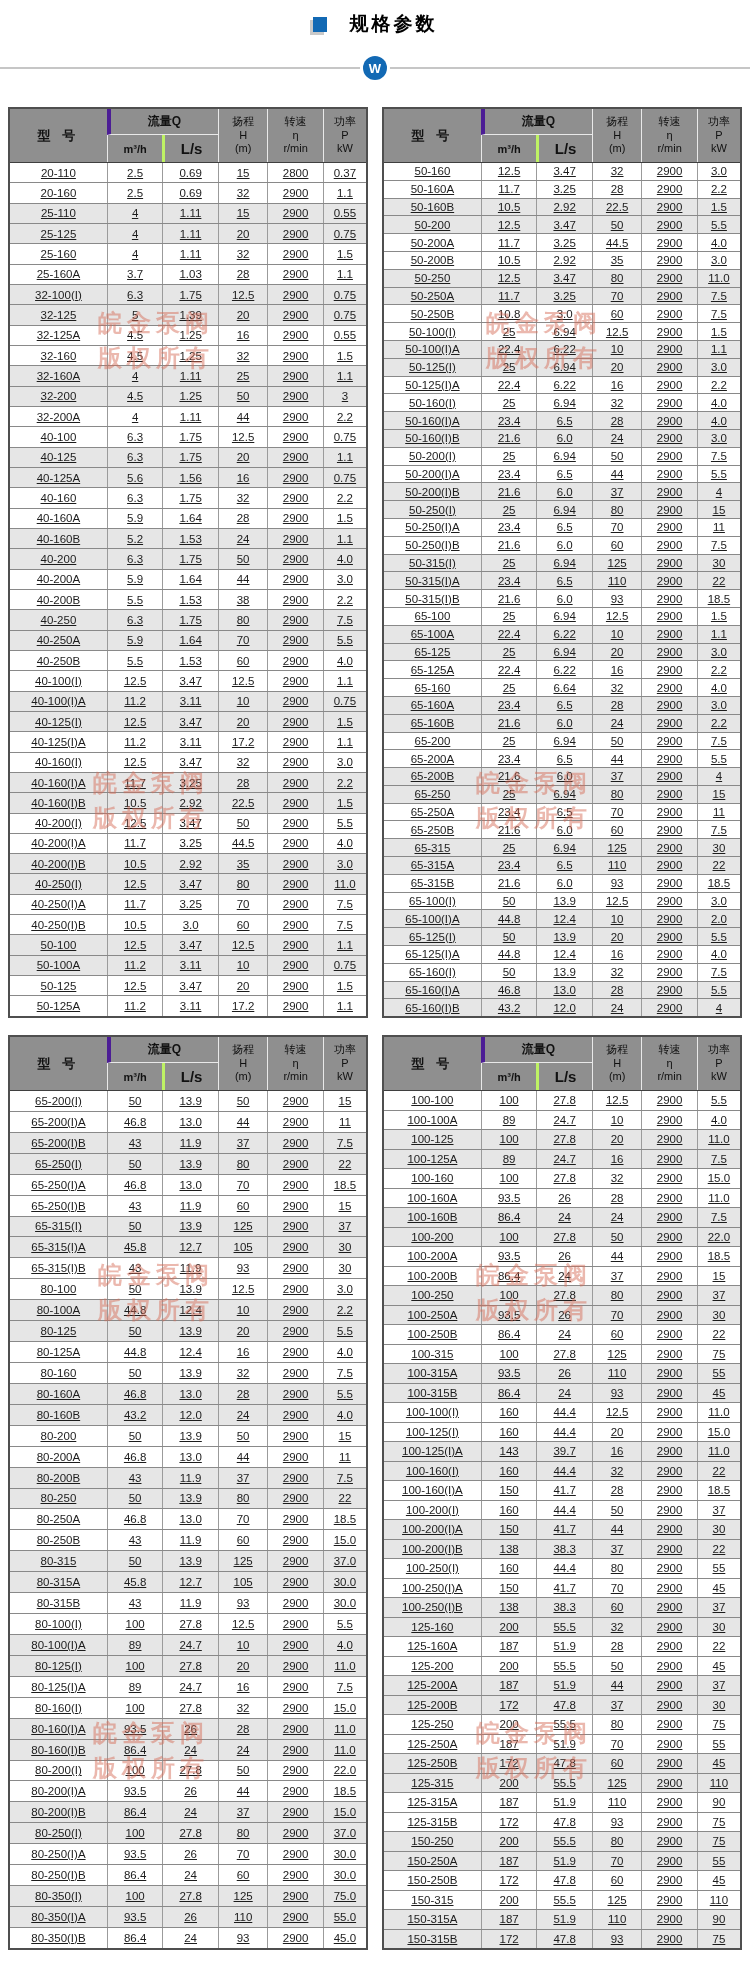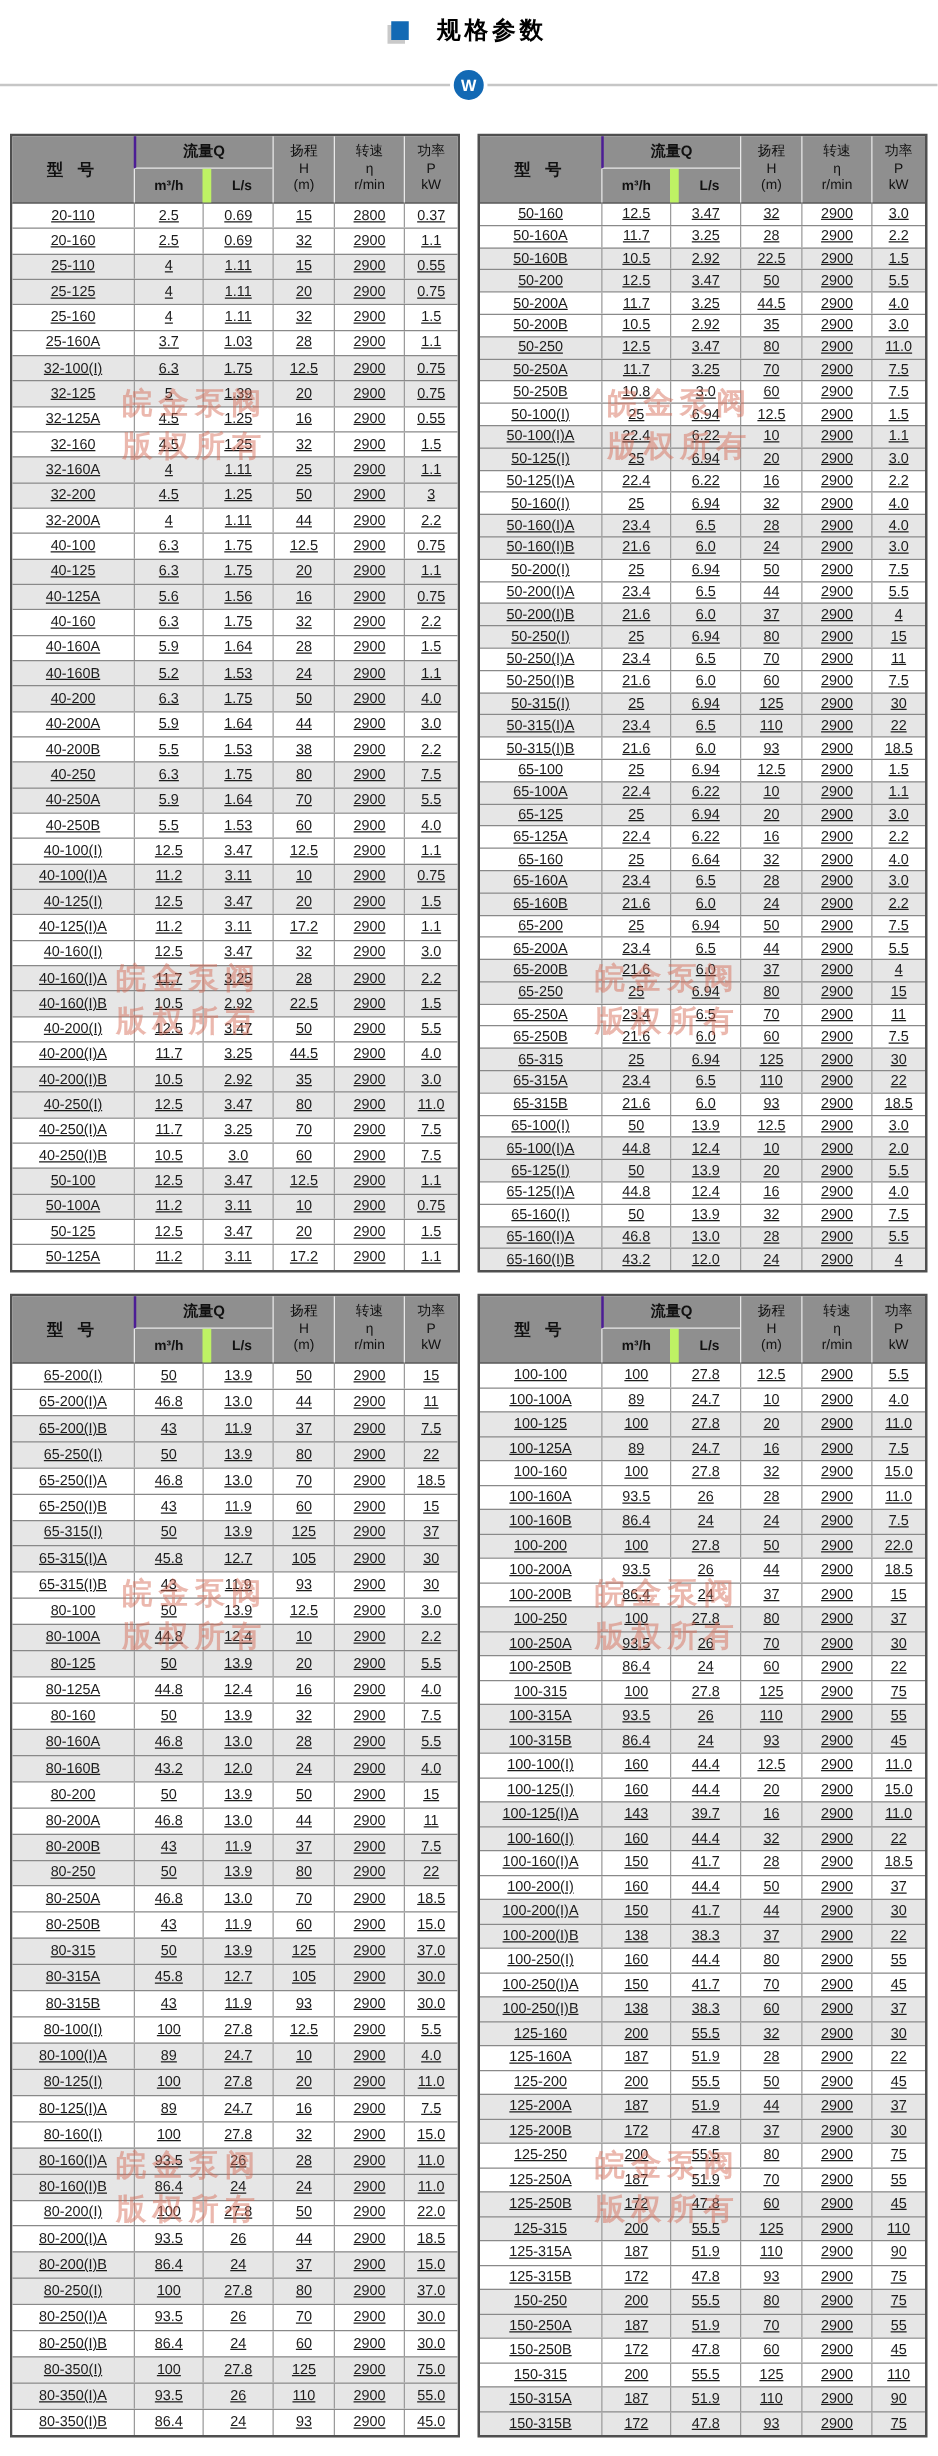--- a/index.html
+++ b/index.html
@@ -46,24 +46,24 @@
   }
   .hcell{
     display:flex;align-items:center;justify-content:center;
     font-weight:bold;box-sizing:border-box;
   }
   .h-model{
     grid-column:1;grid-row:1/3;font-size:13px;letter-spacing:4px;
   }
   .h-flow{
     grid-column:2/4;grid-row:1;font-size:12px;
-    border-left:2px solid #4c1d95;border-bottom:1px solid #e9e9e9;
+    border-left:4px solid #4c1d95;border-bottom:1px solid #e9e9e9;
   }
   .h-m3h{grid-column:2;grid-row:2;font-size:11px;border-left:1px solid #e9e9e9;}
-  .h-ls{grid-column:3;grid-row:2;font-size:11px;border-left:7px solid #bef264;}
+  .h-ls{grid-column:3;grid-row:2;font-size:15px;border-left:3px solid #bef264;}
   .h-3l{
     grid-row:1/3;font-size:11px;line-height:1.25;text-align:center;
     white-space:pre-line;border-left:1px solid #e9e9e9;font-weight:normal;
     display:flex;align-items:center;justify-content:center;
   }
   .h-head{grid-column:4;}
   .h-speed{grid-column:5;}
   .h-power{grid-column:6;}
   .tbody{flex:1;display:flex;flex-direction:column;text-decoration:underline;}
   .row{

